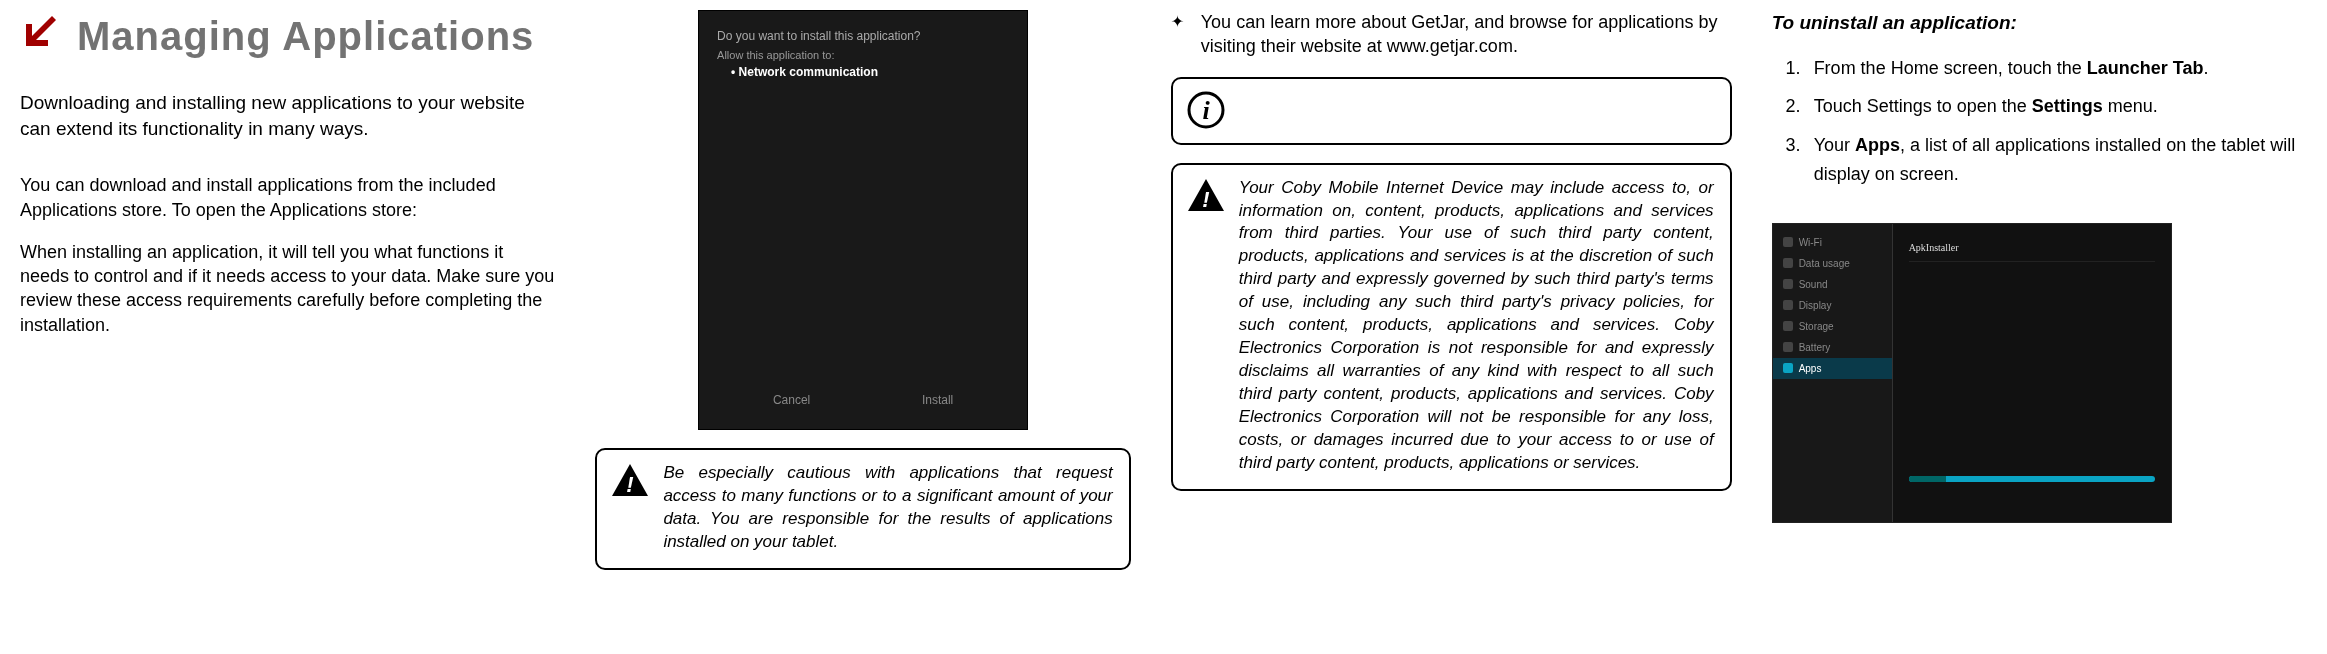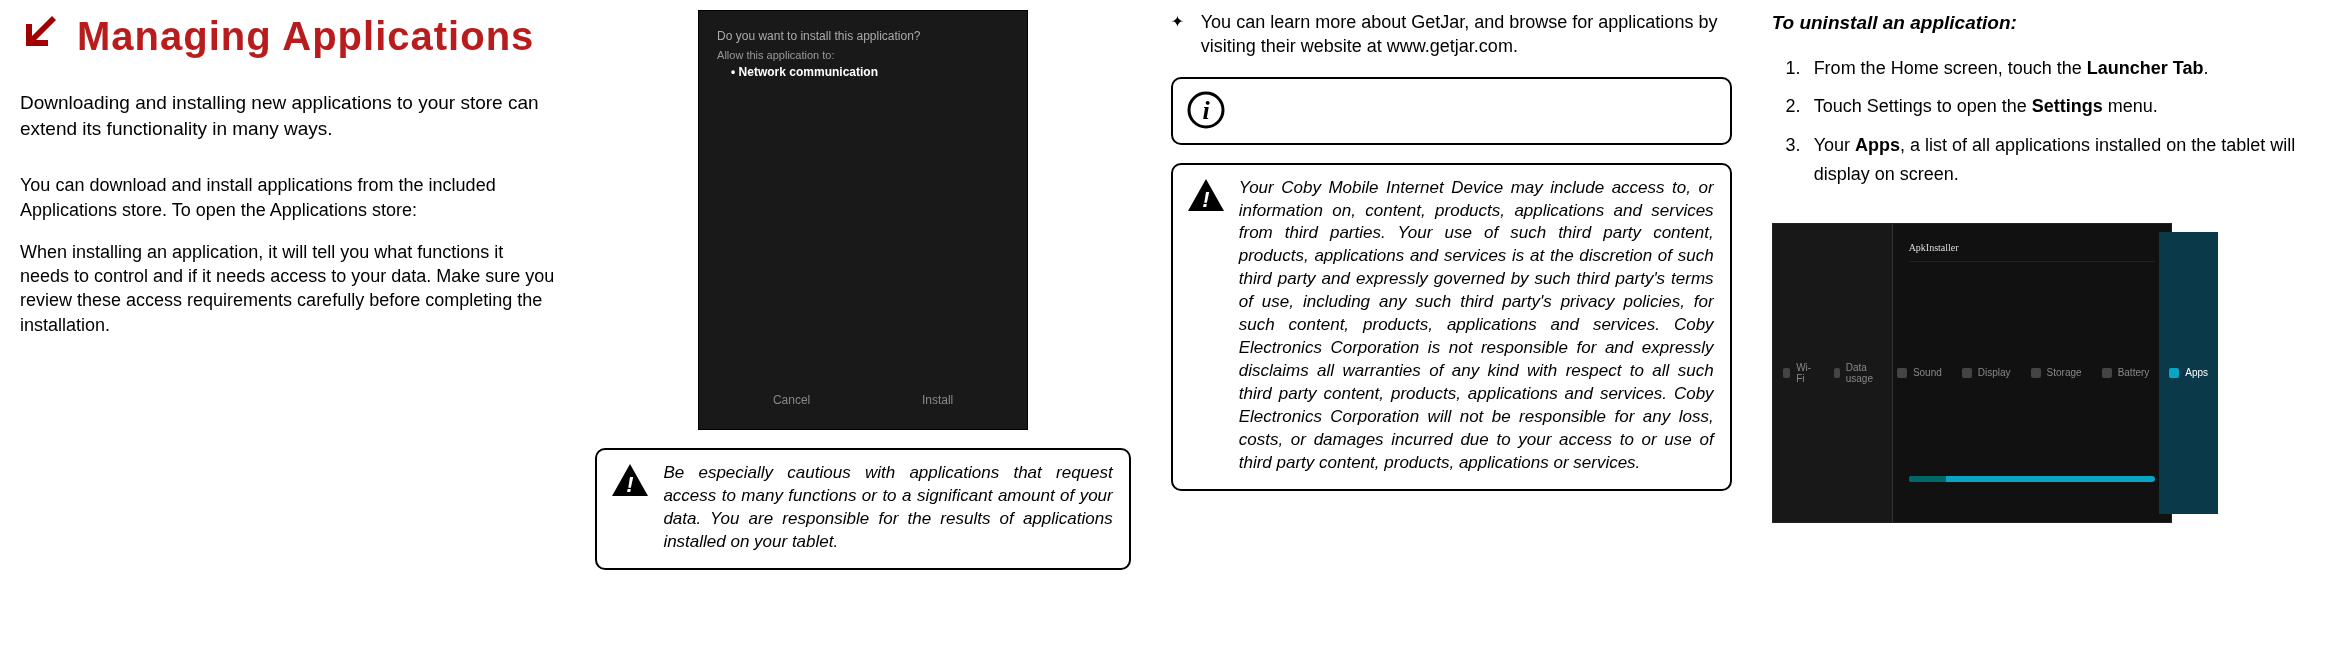--- a/index.html
+++ b/index.html
@@ -35,21 +35,21 @@
       font-size: 42px;
       color: #a00000;
       font-weight: bold;
       transform: rotate(0deg);
     }
     .heading {
       font-family: "Arial Black", Arial, sans-serif;
       font-size: 40px;
       font-weight: 900;
       letter-spacing: 1px;
-      color: #b91c1c;
+      color: #737373;
     }
     .subtitle {
       font-size: 19px;
       margin-bottom: 14px;
     }
     p { line-height: 1.35; }
     ol {
       padding-left: 34px;
       line-height: 1.6;
     }
@@ -118,21 +118,21 @@
       background: #111;
       border: 1px solid #222;
       position: relative;
       margin-top: 6px;
       display: flex;
     }
     .ss2-left {
       width: 120px;
       background: #181818;
       border-right: 1px solid #333;
-      display:flex; flex-direction:row;
+      display:flex; flex-direction:column;
       padding: 8px 0;
       font-size: 10px;
       color: #888;
     }
     .ss2-left-item { padding: 5px 10px; display:flex; align-items:center; gap:6px; }
     .ss2-left-item.sel { background:#0a3a4a; color:#fff; }
     .ss2-dot { width:10px; height:10px; background:#444; border-radius:2px; display:inline-block; }
     .ss2-right { flex:1; padding:10px 16px; position:relative;font-family:Liberation Serif, serif; }
     .ss2-item { color:#ddd; font-size:10px; padding:8px 0; border-bottom:1px solid #222; }
     .ss2-bar { position:absolute; bottom:40px; left:16px; right:16px; height:6px; background:#0aa4c4; border-radius:3px; }
@@ -181,21 +181,21 @@
 
 <div class="column col1">
   <div class="heading-row">
     <span class="heading-arrow">
       <svg width="42" height="42" viewBox="0 0 42 42">
         <path d="M6 6 L28 6 L28 12 L16 12 L36 32 L32 36 L12 16 L12 28 L6 28 Z" fill="#a00000" transform="rotate(270 21 21)"></path>
       </svg>
     </span>
     <h1 class="heading">Managing Applications</h1>
   </div>
-  <p class="subtitle">Downloading and installing new applications to your store can extend its functionality in many ways.</p>
+  <p class="subtitle">Downloading and installing new applications to your website can extend its functionality in many ways.</p>
   <p>You can download and install applications from the included Applications store. To open the Applications store:</p>
   <p>When installing an application, it will tell you what functions it needs to control and if it needs access to your data. Make sure you review these access requirements carefully before completing the installation.</p>
 </div>
 
 <div class="column col2">
   <div class="screenshot">
     <div>
       <div class="shot-top">Do you want to install this application?</div>
       <div class="shot-line">Allow this application to:</div>
       <div class="shot-bullet">• <span>Network communication</span></div>

